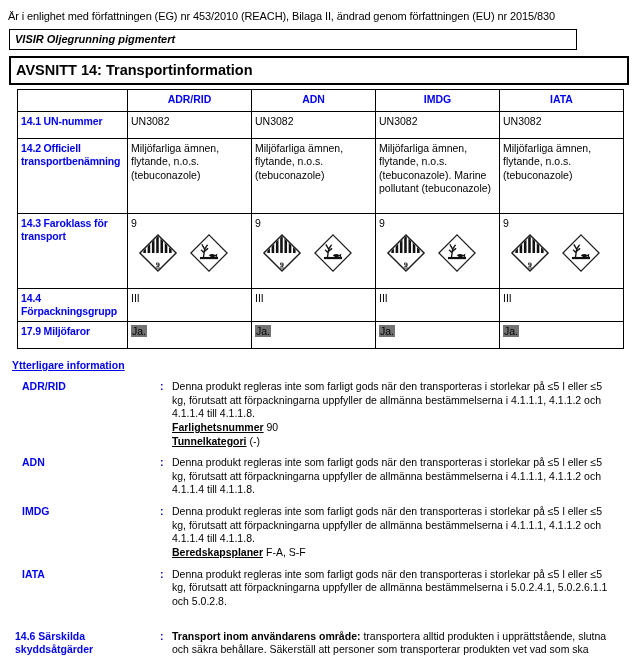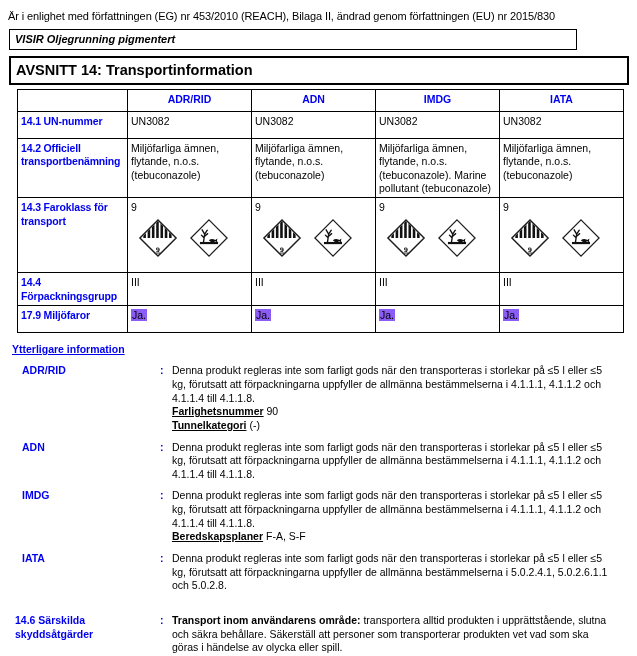--- a/index.html
+++ b/index.html
@@ -21,24 +21,24 @@
     padding:4px 5px 5px 5px; font-size:14.5px; font-weight:bold;
   }
 
   table.transport { border-collapse:collapse; table-layout:fixed; width:606px; margin-left:9px; }
   table.transport td {
     border:1px solid #000; vertical-align:top; padding:3px 3px 2px 3px;
     font-size:10.5px; line-height:1.27; overflow:hidden;
   }
   tr.thead td { color:#0000f0; font-weight:bold; text-align:center; height:22px; }
   td.rowlabel { color:#0000f0; font-weight:bold; letter-spacing:-0.15px; }
-  tr.r1 { height:27px; } tr.r2 { height:59px; } tr.r3 { height:75px; }
+  tr.r1 { height:27px; } tr.r2 { height:75px; } tr.r3 { height:75px; }
   tr.r4 { height:33px; } tr.r5 { height:27px; }
 
-  .hl { background:#8b5cf6; padding:0 1px; }
+  .hl { background:#737373; padding:0 1px; }
 
   .diamonds { display:flex; gap:11px; margin:3px 0 0 7px; }
   .diamonds svg { display:block; }
 
   .addl-heading {
     color:#0000f0; font-weight:bold; text-decoration:underline;
     font-size:10.5px; margin:10px 0 9px 4px;
   }
   .info-block { display:flex; margin-bottom:8px; font-size:10.5px; line-height:1.3; }
   .b-label { width:138px; margin-left:14px; color:#0000f0; font-weight:bold; flex:none; }

